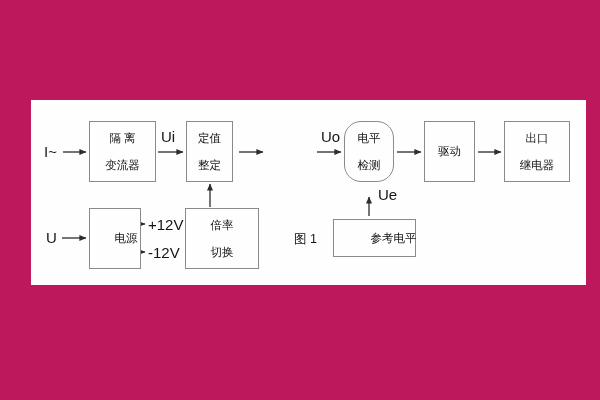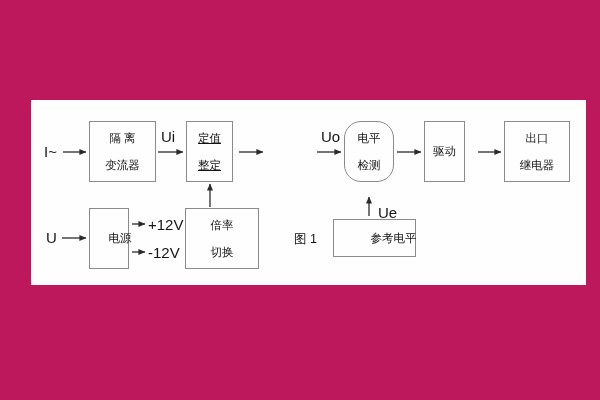--- a/index.html
+++ b/index.html
@@ -86,55 +86,55 @@
       <line x1="210" y1="207" x2="210" y2="184" marker-end="url(#ah)"></line>
       <line x1="369" y1="216" x2="369" y2="197" marker-end="url(#ah)"></line>
     </g>
   </svg>
 
   <div class="block" style="left:89px; top:121px; width:67px; height:61px;">
     <span>隔 离</span>
     <span>变流器</span>
   </div>
 
-  <div class="block" style="left:186px; top:121px; width:47px; height:61px;text-decoration:underline;">
+  <div class="block" style="left:186px; top:121px; width:47px; height:61px;">
     <span>定值</span>
     <span>整定</span>
   </div>
 
 
   <div class="block" style="left:344px; top:121px; width:50px; height:61px;border-radius:17px;">
     <span>电平</span>
     <span>检测</span>
   </div>
 
-  <div class="block" style="left:424px; top:121px; width:41px; height:61px;">
+  <div class="block" style="left:424px; top:121px; width:51px; height:61px;">
     <span>驱动</span>
   </div>
 
   <div class="block" style="left:504px; top:121px; width:66px; height:61px;">
     <span>出口</span>
     <span>继电器</span>
   </div>
 
-  <div class="block" style="left:89px; top:208px; width:40px; height:61px;padding-left:22px;">
+  <div class="block" style="left:89px; top:208px; width:52px; height:61px;padding-left:22px;">
     <span>电源</span>
   </div>
 
   <div class="block" style="left:185px; top:208px; width:74px; height:61px;">
     <span>倍率</span>
     <span>切换</span>
   </div>
 
   <div class="block" style="left:333px; top:219px; width:83px; height:38px;padding-left:38px;">
     <span>参考电平</span>
   </div>
 
   <span class="siglabel" style="left:44px;  top:145px;">I~</span>
   <span class="siglabel" style="left:46px;  top:231px;">U</span>
   <span class="siglabel" style="left:161px; top:130px;">Ui</span>
   <span class="siglabel" style="left:321px; top:130px;">Uo</span>
-  <span class="siglabel" style="left:378px; top:206px;">Ue</span>
+  <span class="siglabel" style="left:378px; top:188px;">Ue</span>
   <span class="siglabel" style="left:148px; top:218px;">+12V</span>
   <span class="siglabel" style="left:148px; top:246px;">-12V</span>
 
   <span id="caption">图 1</span>
 </div>
 
 </body></html>

